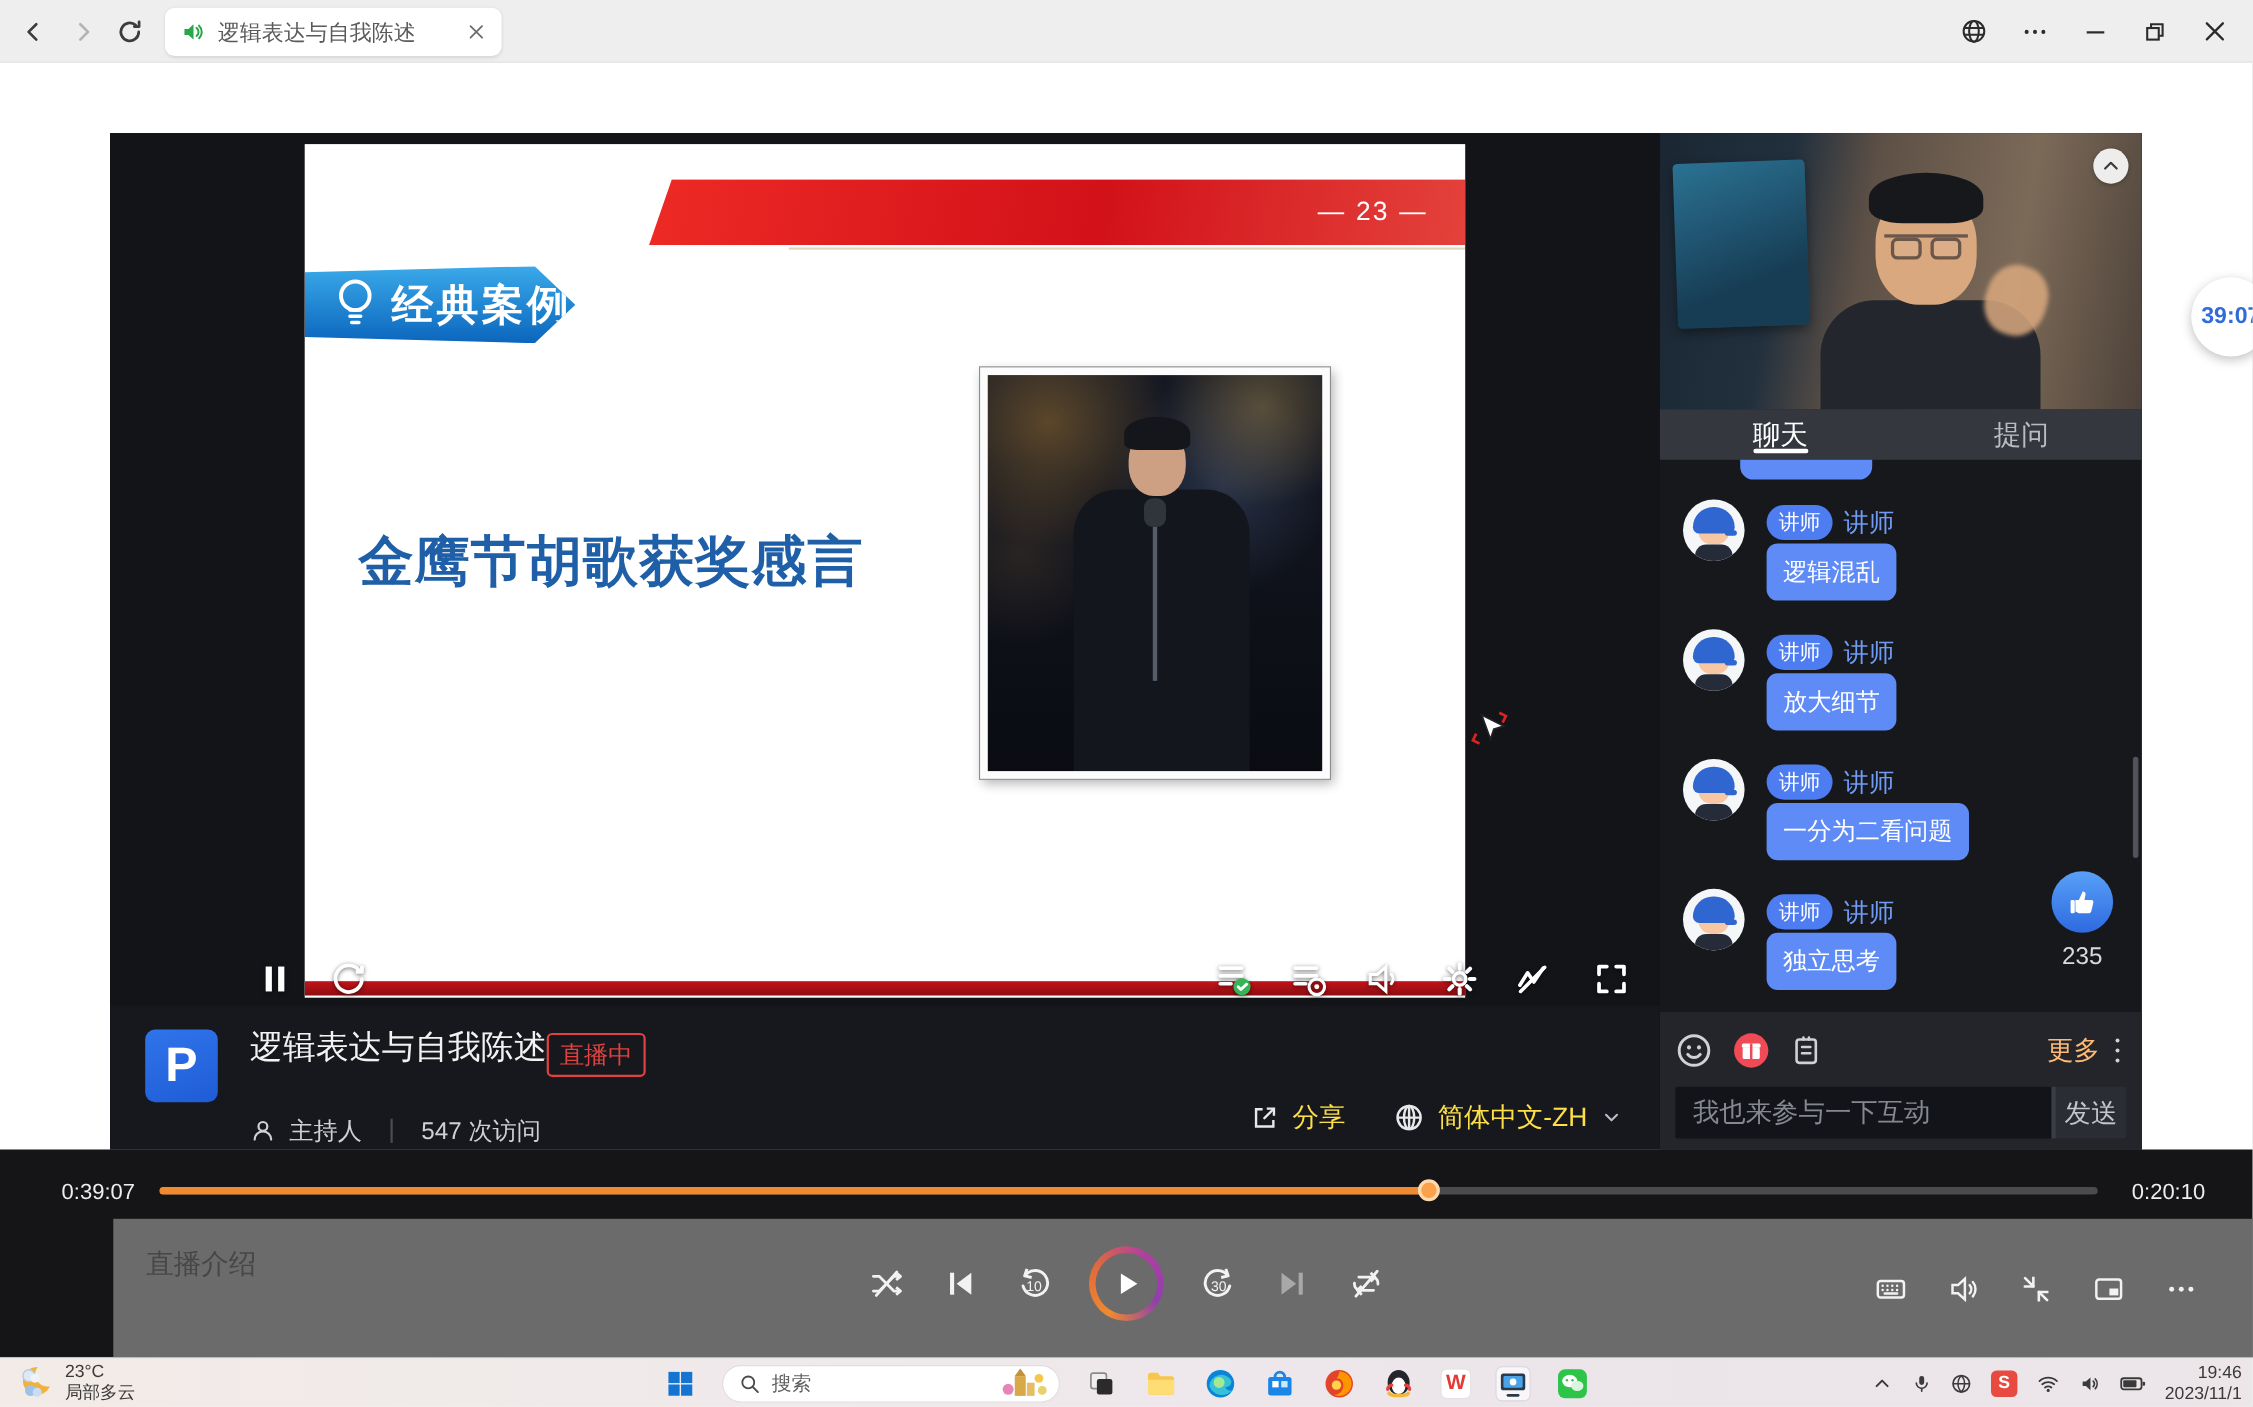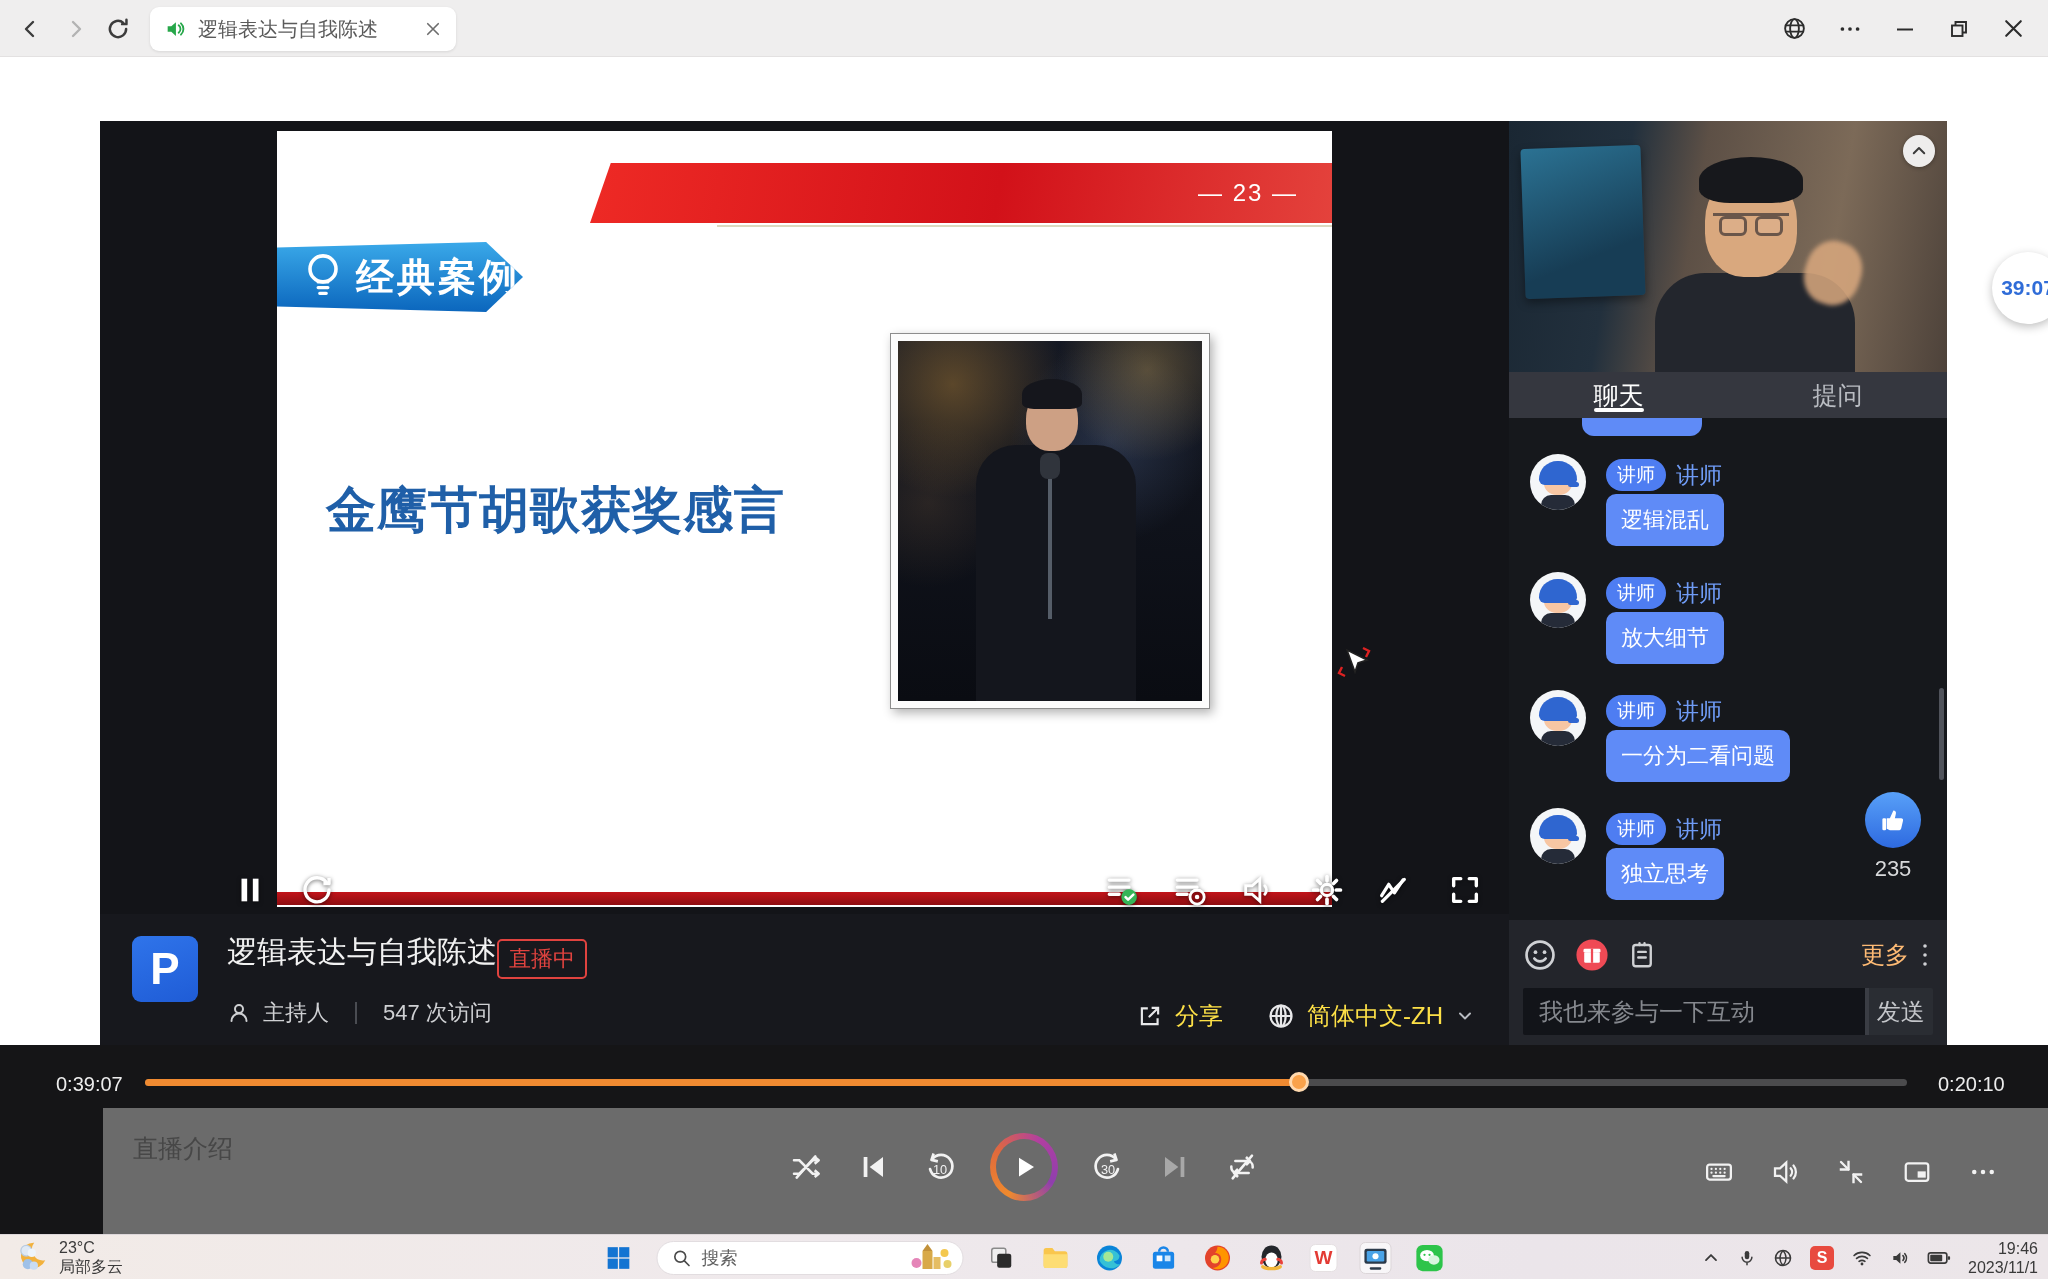--- a/index.html
+++ b/index.html
@@ -68,21 +68,21 @@
 
   
   .info-bar { position: absolute; left: 0; top: 793px; width: 1409px; height: 131px;
     background: #17181d; }
   .p-logo { position: absolute; left: 32px; top: 22px; width: 66px; height: 66px; border-radius: 9px;
     background: linear-gradient(160deg, #2f74ea, #1f5cd6); color: #fff; font-size: 44px;
     font-weight: bold; display: flex; align-items: center; justify-content: center; }
   .stream-title { position: absolute; left: 127px; top: 18px; font-size: 30px; color: #f2f2f2; }
   .live-badge { position: absolute; left: 397px; top: 25px; padding: 3px 10px;
     border: 2px solid #e0433f; border-radius: 5px; color: #e0433f; font-size: 22px; }
-  .host-row { position: absolute; left: 127px; top: 84px; display: flex; align-items: center;
+  .host-row { position: absolute; left: 127px; top: 99px; display: flex; align-items: center;
     gap: 12px; color: #cfd0d3; font-size: 22px; }
   .host-divider { width: 2px; height: 22px; background: #4a4c52; margin: 0 14px; }
   .info-right { position: absolute; right: 34px; top: 86px; display: flex; align-items: center;
     gap: 44px; color: #fde047; font-size: 24px; }
   .info-right .grp { display: flex; align-items: center; gap: 12px; }
 
   
   .sidebar { position: absolute; left: 1409px; top: 0; width: 438px; height: 924px;
     background: #16181c; display: flex; flex-direction: column; }
   .webcam { position: relative; height: 251px; overflow: hidden;

